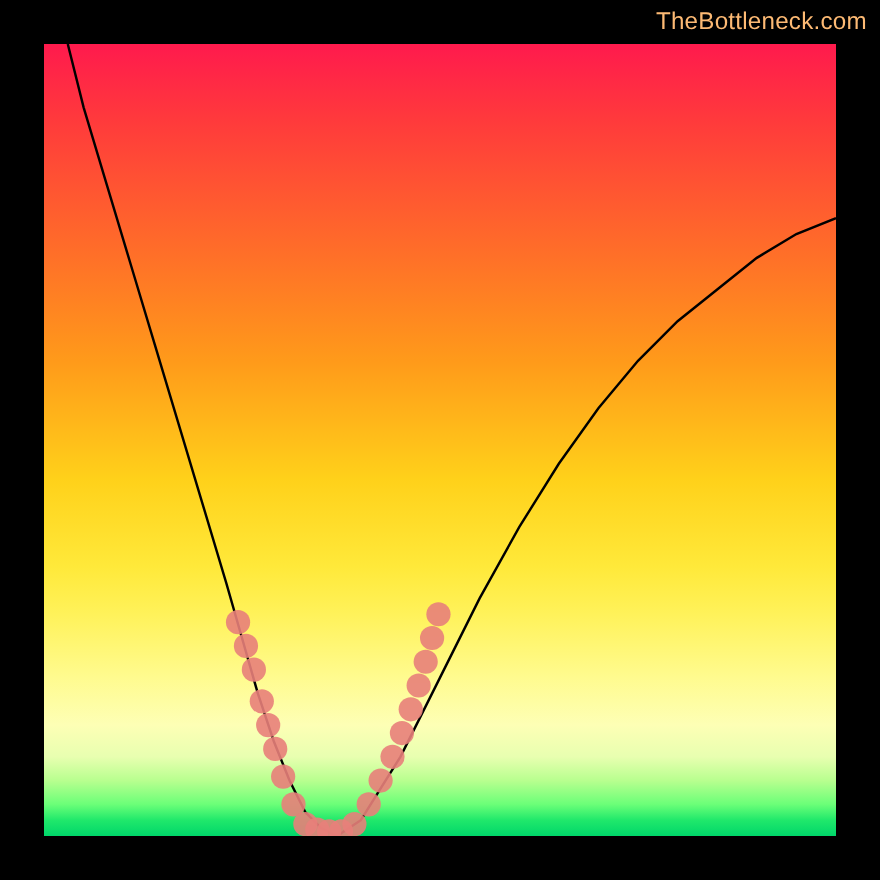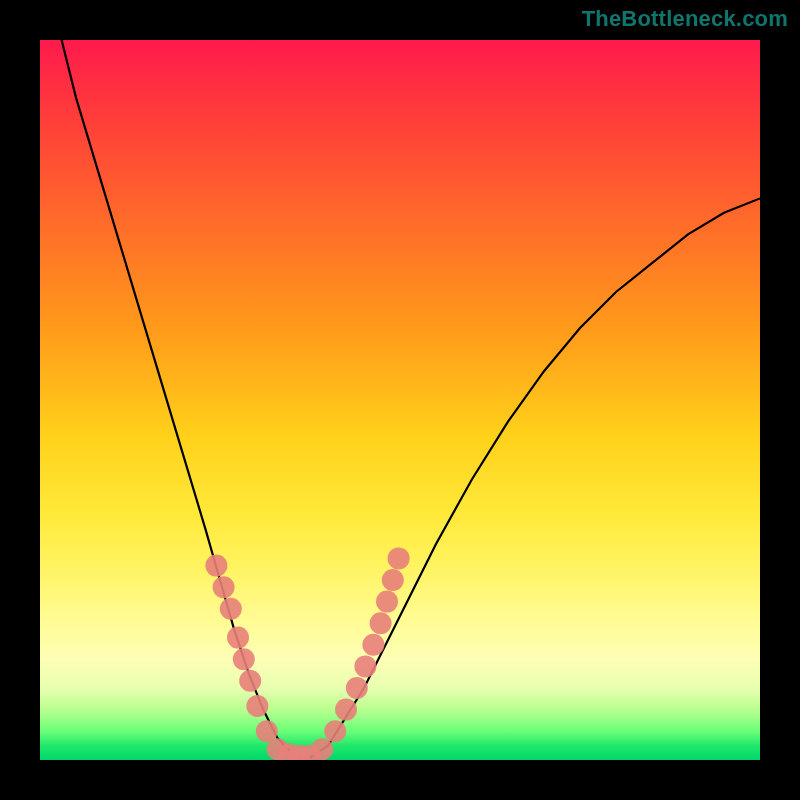--- a/index.html
+++ b/index.html
@@ -43,24 +43,24 @@
   }
   .overlay {
     position: absolute;
     left: 0;
     top: 0;
   }
   .watermark {
     position: absolute;
     top: 6px;
     right: 12px;
-    color: #0f766e;
+    color: #fdba74;
     font-size: 22px;
     letter-spacing: 0.2px;
-    font-weight: 700;
+    font-weight: 400;
   }
 </style>
 </head>
 <body>
 
 <div class="frame">
   <div class="plot-area">
     <svg class="overlay" width="720" height="720" viewBox="0 0 720 720">
       <g>
         <path id="curve-path" fill="none" stroke="#000" stroke-width="2.2" d="M21.6 0.0 L36.0 57.6 L57.6 129.6 L79.2 201.6 L100.8 273.6 L122.4 345.6 L144.0 417.6 L165.6 489.6 L180.0 540.0 L194.4 590.4 L208.8 633.6 L223.2 669.6 L237.6 698.4 L252.0 712.8 L266.4 720.0 L288.0 705.6 L324.0 648.0 L360.0 576.0 L396.0 504.0 L432.0 439.2 L468.0 381.6 L504.0 331.2 L540.0 288.0 L576.0 252.0 L612.0 223.2 L648.0 194.4 L684.0 172.8 L720.0 158.4"></path>

